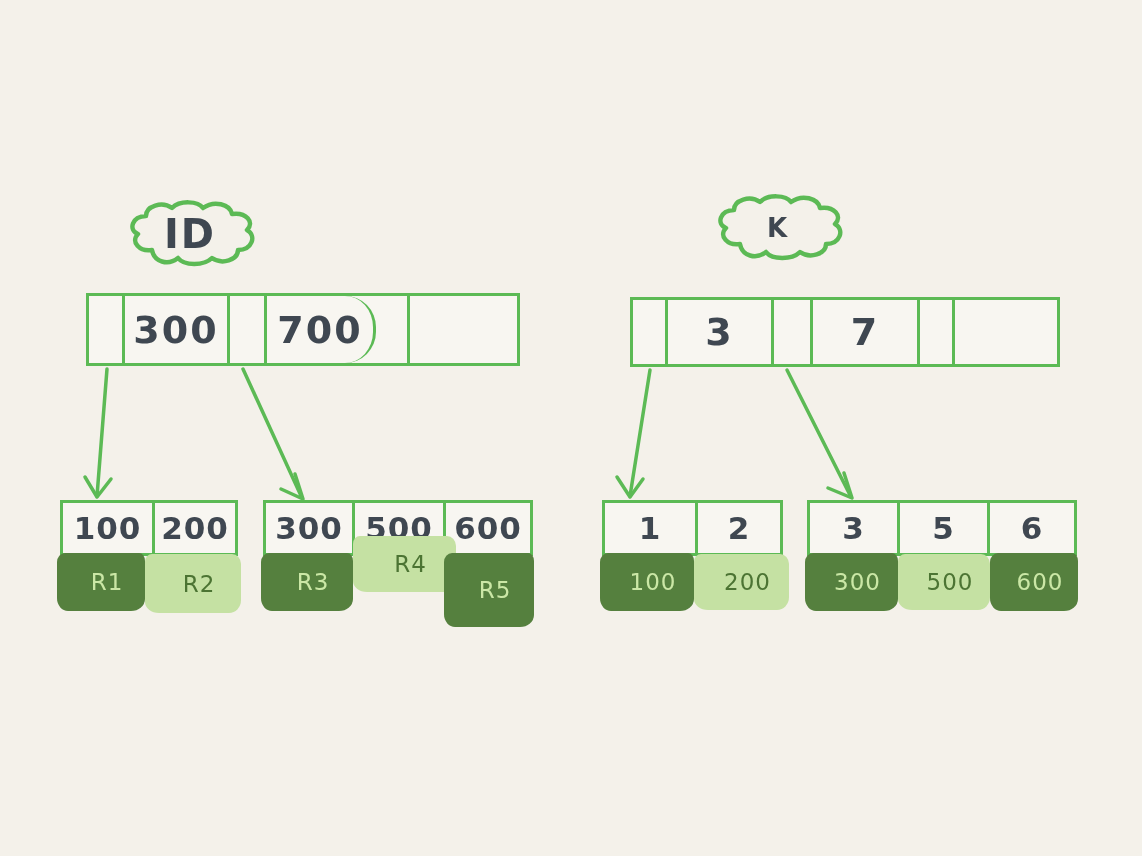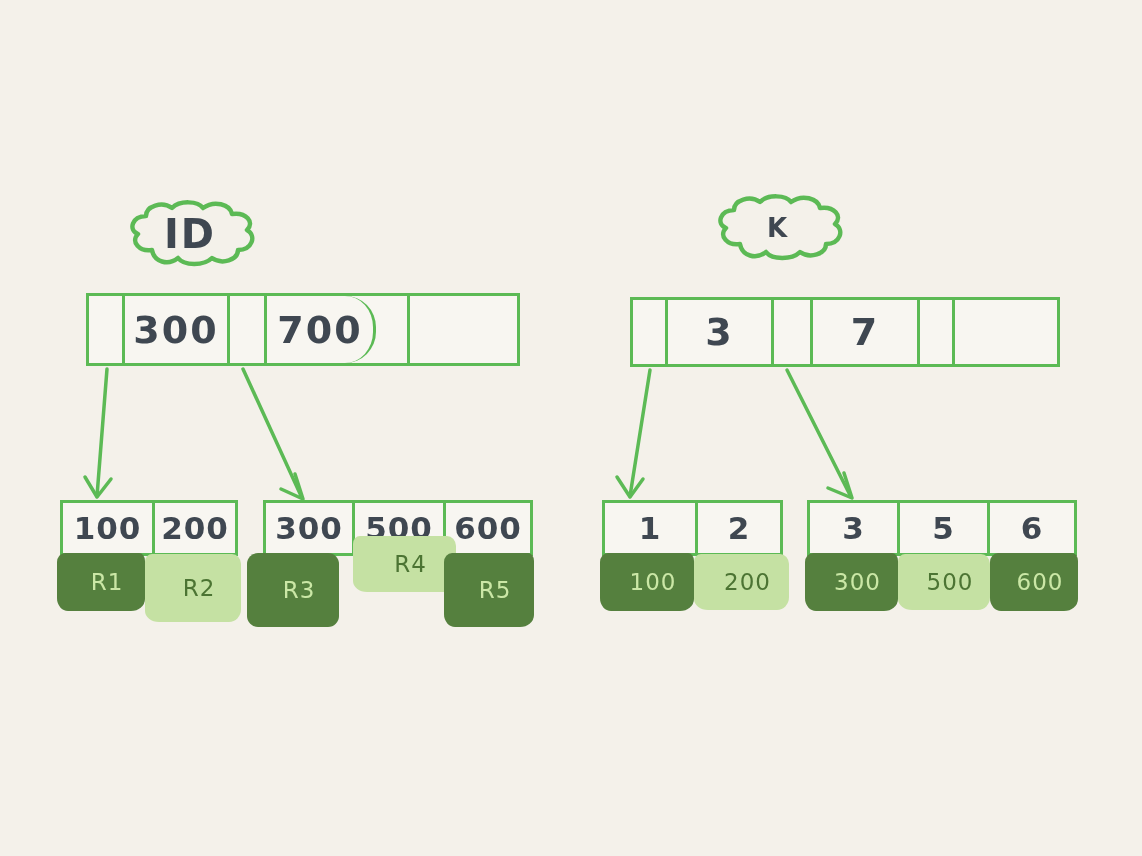--- a/index.html
+++ b/index.html
@@ -105,22 +105,22 @@
     <div class="cell" style="flex:0 0 92px;">100</div>
     <div class="cell">200</div>
   </div>
   <div class="node leaf" style="left:263px; top:500px; width:270px; height:56px;">
     <div class="cell" style="flex:0 0 89px;">300</div>
     <div class="cell" style="flex:0 0 91px;">500</div>
     <div class="cell">600</div>
   </div>
 
   <div class="block dark" style="left:57px;  top:553px; width:88px; height:58px;">R1</div>
-  <div class="block light" style="left:145px; top:554px; width:96px; height:68px;">R2</div>
-  <div class="block dark" style="left:247px; top:553px; width:92px; height:74px;border-radius:11px;">R3</div>
+  <div class="block light" style="left:145px; top:554px; width:96px; height:59px;">R2</div>
+  <div class="block dark" style="left:261px; top:553px; width:92px; height:58px;">R3</div>
   <div class="block light" style="left:353px; top:536px; width:103px; height:56px;">R4</div>
   <div class="block dark" style="left:444px; top:553px; width:90px; height:74px;">R5</div>
 
   <div class="node root" style="left:630px; top:297px; width:430px; height:70px;">
     <div class="cell" style="flex:0 0 35px;"></div>
     <div class="cell" style="flex:0 0 106px;">3</div>
     <div class="cell" style="flex:0 0 39px;"></div>
     <div class="cell" style="flex:0 0 107px;">7</div>
     <div class="cell" style="flex:0 0 35px;"></div>
     <div class="cell"></div>

